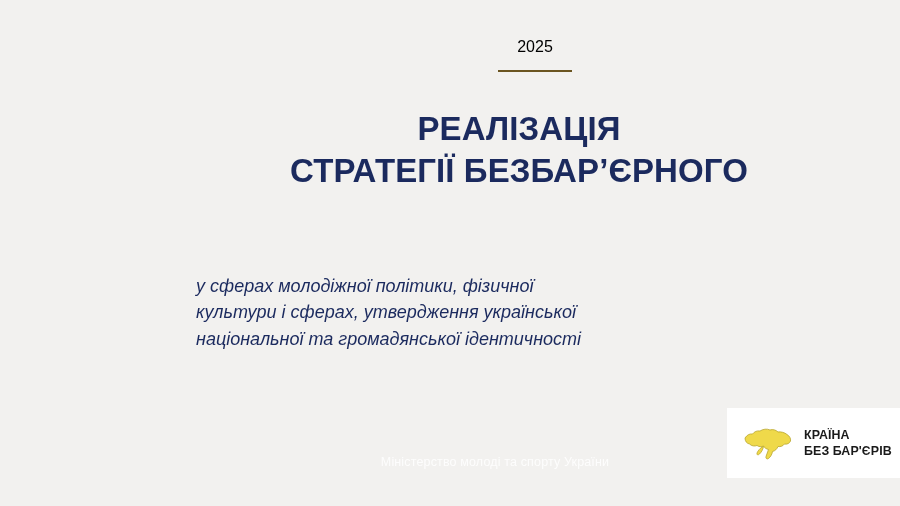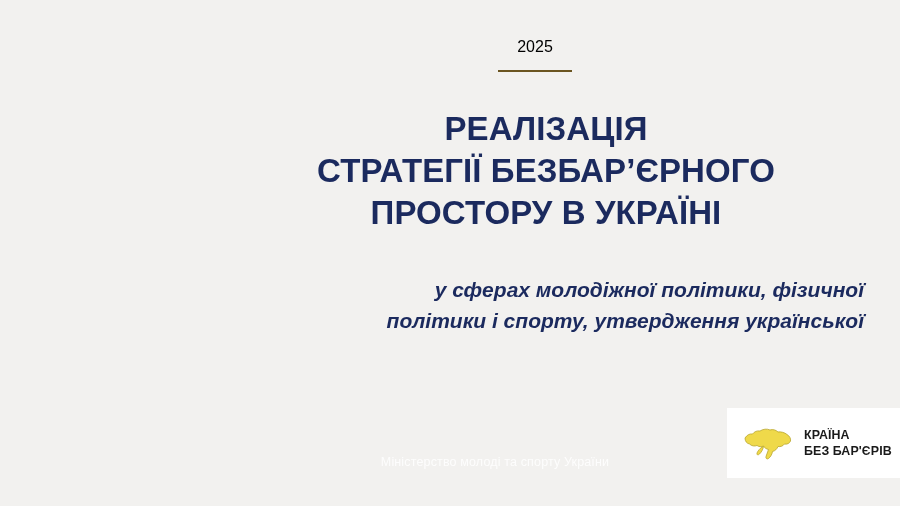--- a/index.html
+++ b/index.html
@@ -39,44 +39,44 @@
   #year-rule {
     margin: 14px auto 0 auto;
     width: 74px;
     height: 2px;
     background: #6B5520;
   }
 
   
   #headline {
     position: absolute;
-    left: 229px;
+    left: 202px;
     top: 86px;
     width: 634px;
     text-align: center;
     z-index: 3;
     color: #1B2A5E;
     font-size: 33px;
     font-weight: 700;
     line-height: 1.27;
     letter-spacing: 0.1px;
   }
   #headline .hl-line { display: block; white-space: nowrap; }
 
   
   #subtitle {
     position: absolute;
     left: 196px;
     top: 258px;
     width: 668px;
-    text-align: right;
+    text-align: left;
     z-index: 3;
     color: #1B2A5E;
-    font-size: 21px;
-    font-weight: 700;
+    font-size: 18px;
+    font-weight: 400;
     font-style: italic;
     line-height: 1.47;
   }
   #subtitle .st-line { display: block; white-space: nowrap; }
 
   
   #footer-credit {
     position: absolute;
     left: 260px;
     top: 455px;
@@ -172,26 +172,26 @@
     </svg>
 
   <div id="year-block">
     <div>2025</div>
     <div id="year-rule"></div>
   </div>
 
   <h1 id="headline">
     <span class="hl-line">РЕАЛІЗАЦІЯ</span>
     <span class="hl-line">СТРАТЕГІЇ БЕЗБАР’ЄРНОГО</span>
-    <span class="hl-line">ПРОСТОРУ В УКРАЇНІ</span>
   </h1>
 
   <h2 id="subtitle">
     <span class="st-line">у сферах молодіжної політики, фізичної</span>
-    <span class="st-line">політики і спорту, утвердження української</span>
+    <span class="st-line">культури і сферах, утвердження української</span>
+    <span class="st-line">національної та громадянської ідентичності</span>
   </h2>
 
   <div id="footer-credit">Міністерство молоді та спорту України</div>
 
   <div id="logo-badge">
     <svg id="logo-map" viewBox="0 0 108 80" aria-hidden="true">
       <path fill="#EFD94A" stroke="#B9A62E" stroke-width="1.6" stroke-linejoin="round" d="M 8 30
                C 12 24 17 21 23 22
                C 27 17 32 15 38 16
                C 44 12 52 11 58 14

